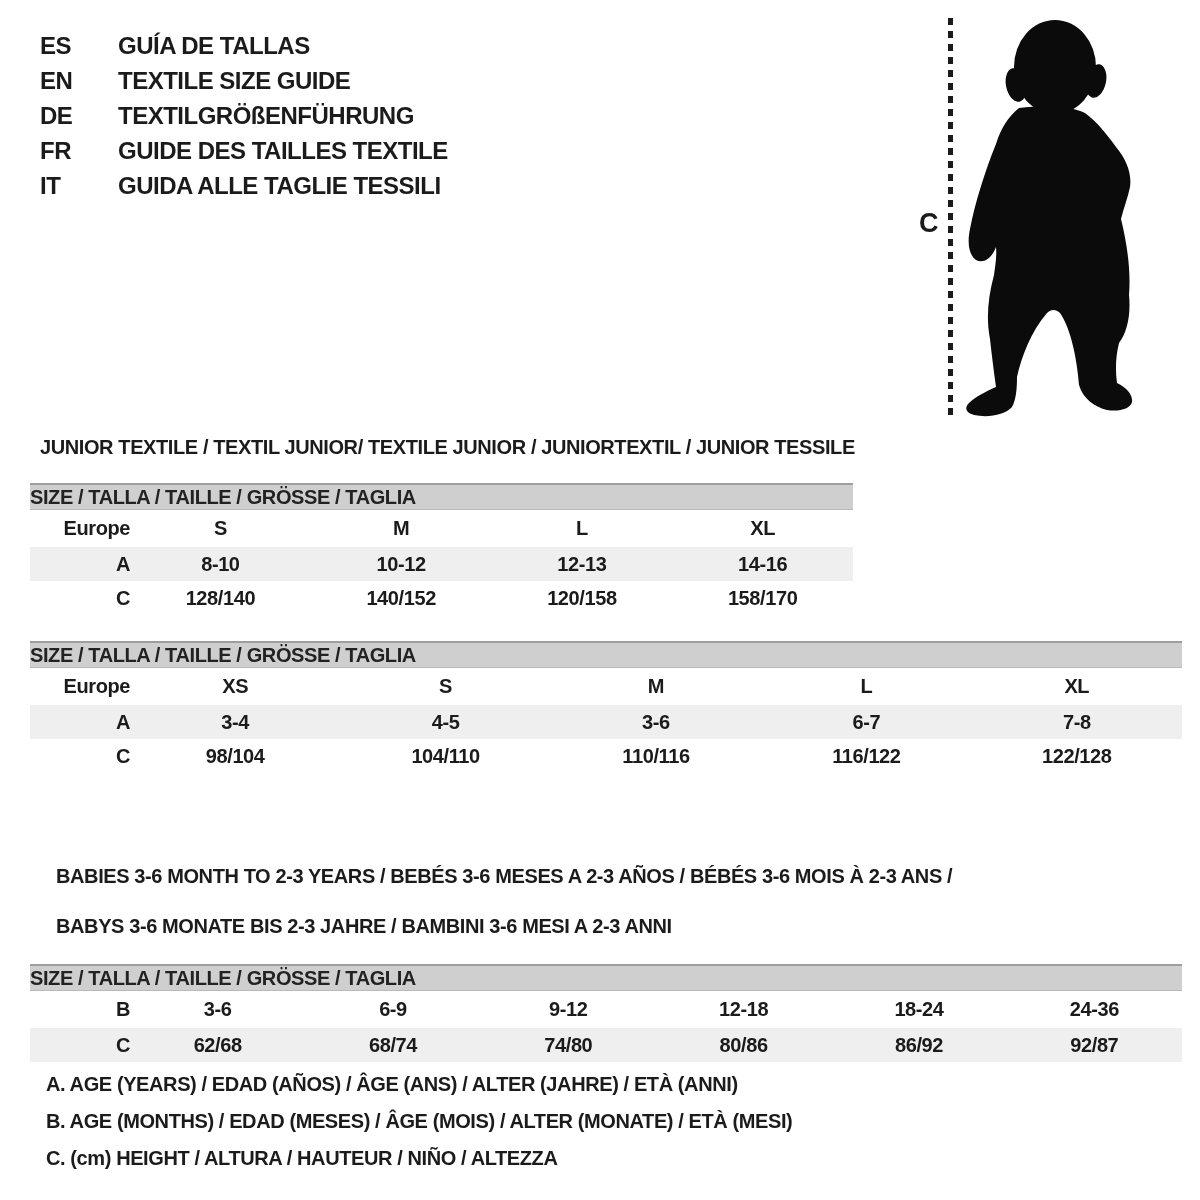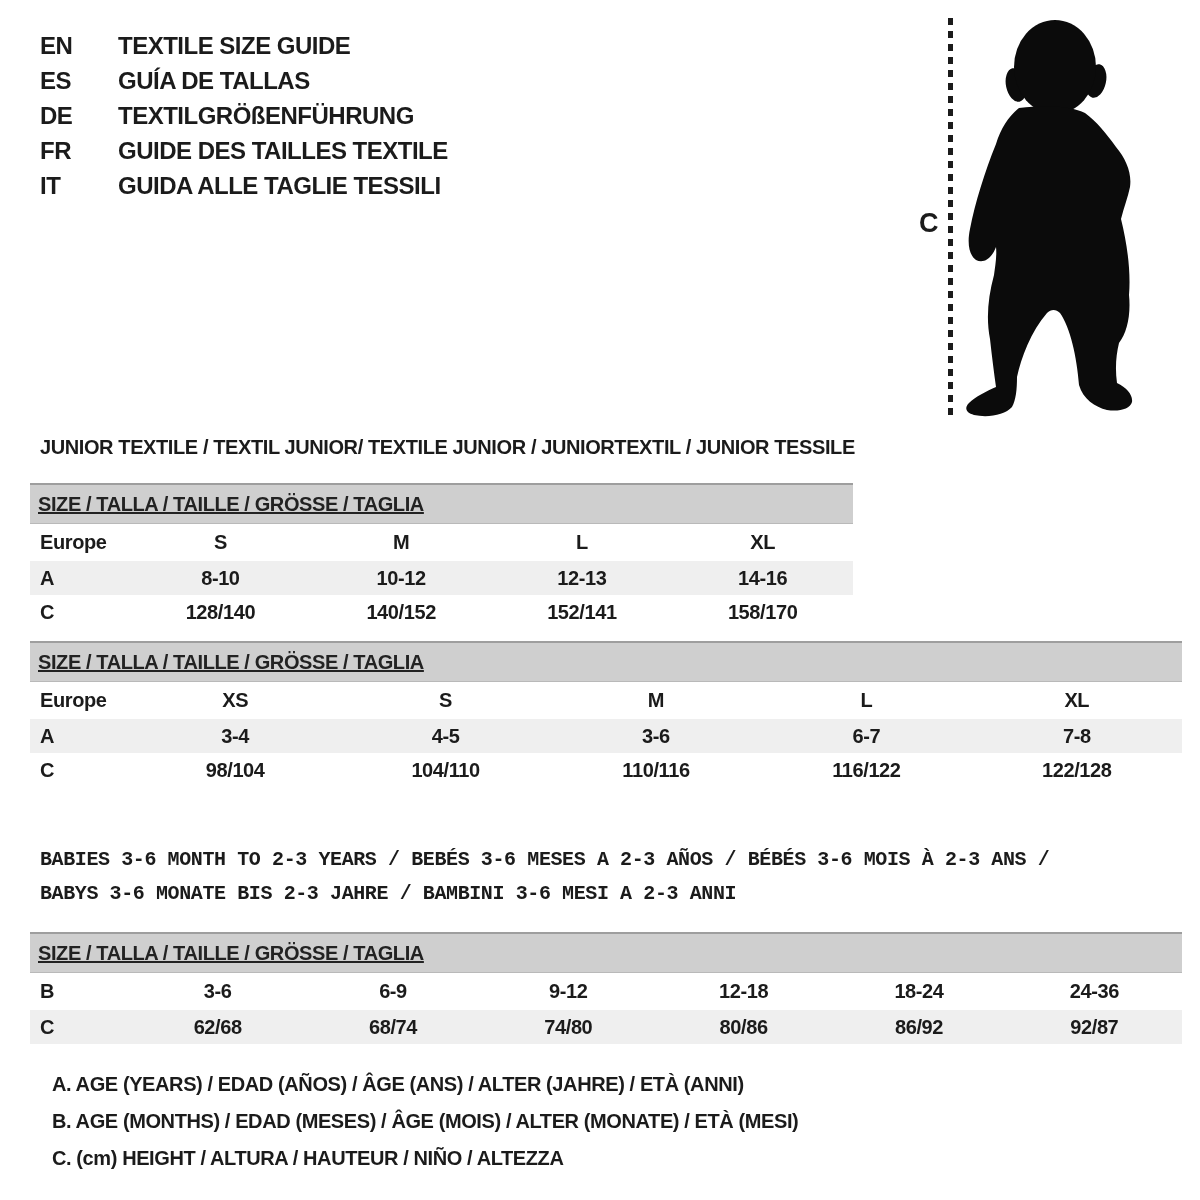--- a/index.html
+++ b/index.html
@@ -43,56 +43,56 @@
   #sec-junior{top:436px;width:823px;}
   #sec-children{top:641px;width:1152px;}
   #sec-babies{top:843px;width:1152px;}
   .sec-title{
     font-size:20px;letter-spacing:-0.4px;white-space:nowrap;
     margin-left:10px;line-height:22px;
   }
   #sec-junior .sec-title{margin-bottom:25px;}
   #sec-children .sec-title{margin-bottom:31px;}
   #sec-babies .titles{margin-left:10px;margin-bottom:21px;}
-  #sec-babies .sec-title{line-height:34px;margin:0;font-family:Liberation Mono, monospace;}
+  #sec-babies .sec-title{line-height:34px;margin:16px;}
   .sub-small{font-size:0.62em;vertical-align:-2px;letter-spacing:0;}
 
   .size-bar{
-    height:41px;background:var(--header-bar);
+    height:27px;background:var(--header-bar);
     border-top:2px solid var(--bar-border-top);
     border-bottom:1px solid var(--bar-border-bottom);
     display:flex;align-items:center;
-    padding-left:8px;font-size:20px;letter-spacing:-0.4px;color:#222;text-decoration:underline;
+    padding-left:0;font-size:20px;letter-spacing:-0.4px;color:#222;
   }
   table.size-table{width:100%;border-collapse:collapse;table-layout:fixed;}
   table.size-table td{
     font-size:20px;height:34px;text-align:center;
     letter-spacing:-0.4px;font-weight:bold;padding:0;
   }
   table.size-table tr:first-child td{height:37px;}
-  table.size-table td.lbl{text-align:left;padding-left:10px;width:100px;}
+  table.size-table td.lbl{text-align:right;padding-left:10px;width:100px;}
   table.size-table tr.alt{background:var(--row-alt);}
 
   
-  .notes{position:absolute;left:52px;top:1066px;}
+  .notes{position:absolute;left:46px;top:1066px;}
   .note-line{font-size:20px;line-height:37px;letter-spacing:-0.4px;white-space:nowrap;}
 </style>
 </head>
 <body>
 
 <div class="page">
 
   <div class="languages">
     <div class="lang-row">
+      <span class="lang-code">ES</span>
+      <span class="lang-title">GUÍA DE TALLAS</span>
+    </div>
+    <div class="lang-row">
       <span class="lang-code">EN</span>
       <span class="lang-title">TEXTILE SIZE GUIDE</span>
-    </div>
-    <div class="lang-row">
-      <span class="lang-code">ES</span>
-      <span class="lang-title">GUÍA DE TALLAS</span>
     </div>
     <div class="lang-row">
       <span class="lang-code">DE</span>
       <span class="lang-title">TEXTILGRÖßENFÜHRUNG</span>
     </div>
     <div class="lang-row">
       <span class="lang-code">FR</span>
       <span class="lang-title">GUIDE DES TAILLES TEXTILE</span>
     </div>
     <div class="lang-row">
@@ -153,21 +153,21 @@
             <td class="lbl">A</td>
             <td class="val">8-10</td>
             <td class="val">10-12</td>
             <td class="val">12-13</td>
             <td class="val">14-16</td>
           </tr>
           <tr>
             <td class="lbl">C</td>
             <td class="val">128/140</td>
             <td class="val">140/152</td>
-            <td class="val">152/141</td>
+            <td class="val">120/158</td>
             <td class="val">158/170</td>
           </tr>
         </tbody>
       </table>
   </div>
 
   <div class="section" id="sec-children">
     <div class="size-bar">SIZE / TALLA / TAILLE / GRÖSSE / TAGLIA</div>
     <table class="size-table">
         <tbody>

